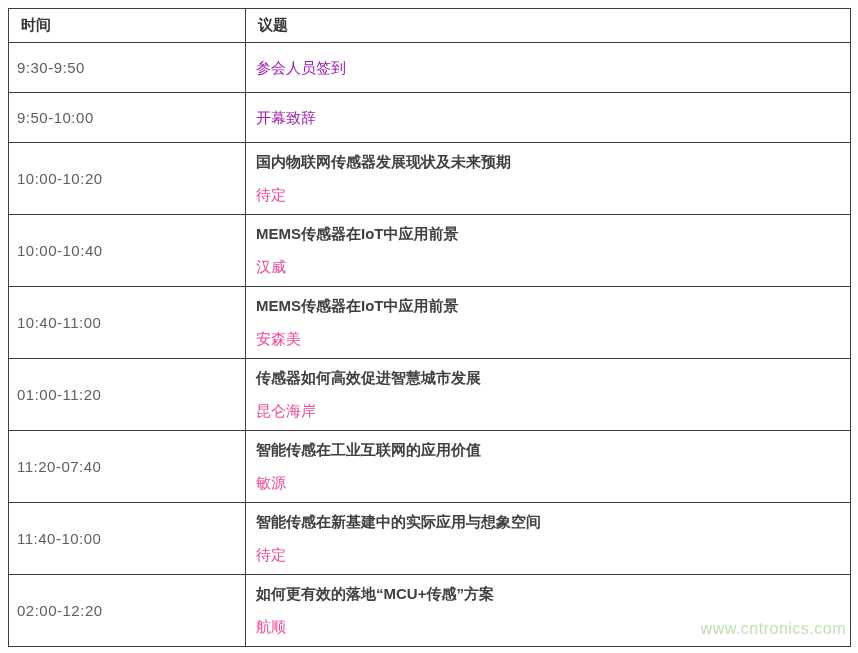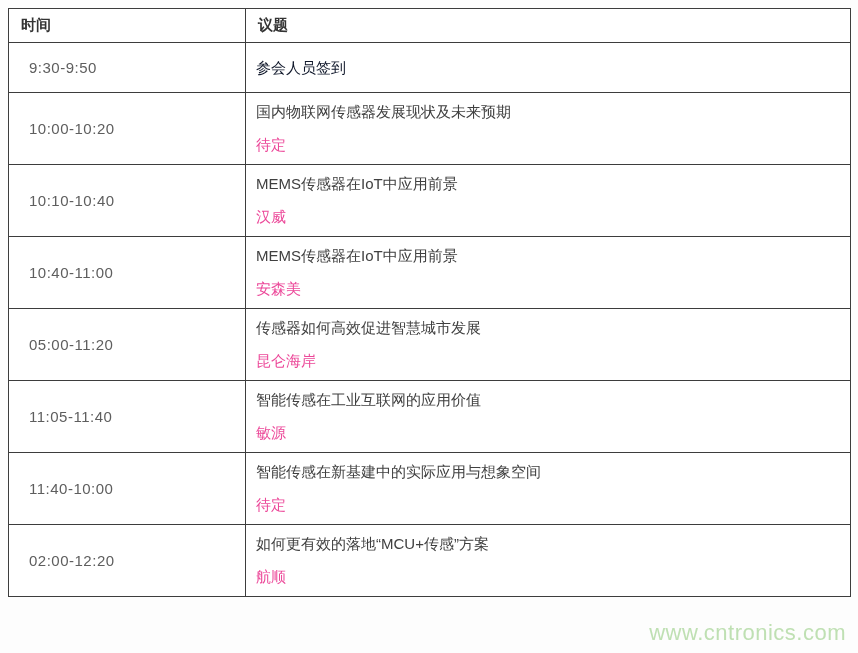--- a/index.html
+++ b/index.html
@@ -35,46 +35,46 @@
   tr.header-row th {
     height: 34px;
     text-align: left;
     font-weight: bold;
     color: #333333;
     padding: 0 0 0 12px;
   }
   tr.row-single td { height: 50px; }
   tr.row-double td { height: 72px; }
   td.time {
-    padding-left: 20px;
+    padding-left: 8px;
     color: #5e5e5e;
     font-weight: normal;
     letter-spacing: 0.5px;
   }
   td.topic { padding: 6px 8px 6px 10px; }
   .title {
     color: #404040;
-    font-weight: normal;
+    font-weight: bold;
     line-height: 26px;
   }
   .title.plain {
     font-weight: normal;
-    color: #0f172a;
+    color: #a21caf;
   }
   .speaker {
     color: #ec4899;
     font-weight: normal;
     line-height: 26px;
     margin-top: 7px;
   }
   .watermark {
     position: absolute;
     top: 620px;
     right: 12px;
-    font-size: 22px;
+    font-size: 16px;
     color: #bfe0b3;
     letter-spacing: 0.5px;
     pointer-events: none;
   }
 </style>
 </head>
 <body>
 
 <div class="page">
 
@@ -89,55 +89,61 @@
         <th>议题</th>
       </tr>
 
       <tr class="row-single">
         <td class="time">9:30-9:50</td>
         <td class="topic">
           <div class="title plain">参会人员签到</div>
         </td>
       </tr>
 
+      <tr class="row-single">
+        <td class="time">9:50-10:00</td>
+        <td class="topic">
+          <div class="title plain">开幕致辞</div>
+        </td>
+      </tr>
 
       <tr class="row-double">
         <td class="time">10:00-10:20</td>
         <td class="topic">
           <div class="title">国内物联网传感器发展现状及未来预期</div>
           <div class="speaker">待定</div>
         </td>
       </tr>
 
       <tr class="row-double">
-        <td class="time">10:10-10:40</td>
+        <td class="time">10:00-10:40</td>
         <td class="topic">
           <div class="title">MEMS传感器在IoT中应用前景</div>
           <div class="speaker">汉威</div>
         </td>
       </tr>
 
       <tr class="row-double">
         <td class="time">10:40-11:00</td>
         <td class="topic">
           <div class="title">MEMS传感器在IoT中应用前景</div>
           <div class="speaker">安森美</div>
         </td>
       </tr>
 
       <tr class="row-double">
-        <td class="time">05:00-11:20</td>
+        <td class="time">01:00-11:20</td>
         <td class="topic">
           <div class="title">传感器如何高效促进智慧城市发展</div>
           <div class="speaker">昆仑海岸</div>
         </td>
       </tr>
 
       <tr class="row-double">
-        <td class="time">11:05-11:40</td>
+        <td class="time">11:20-07:40</td>
         <td class="topic">
           <div class="title">智能传感在工业互联网的应用价值</div>
           <div class="speaker">敏源</div>
         </td>
       </tr>
 
       <tr class="row-double">
         <td class="time">11:40-10:00</td>
         <td class="topic">
           <div class="title">智能传感在新基建中的实际应用与想象空间</div>

